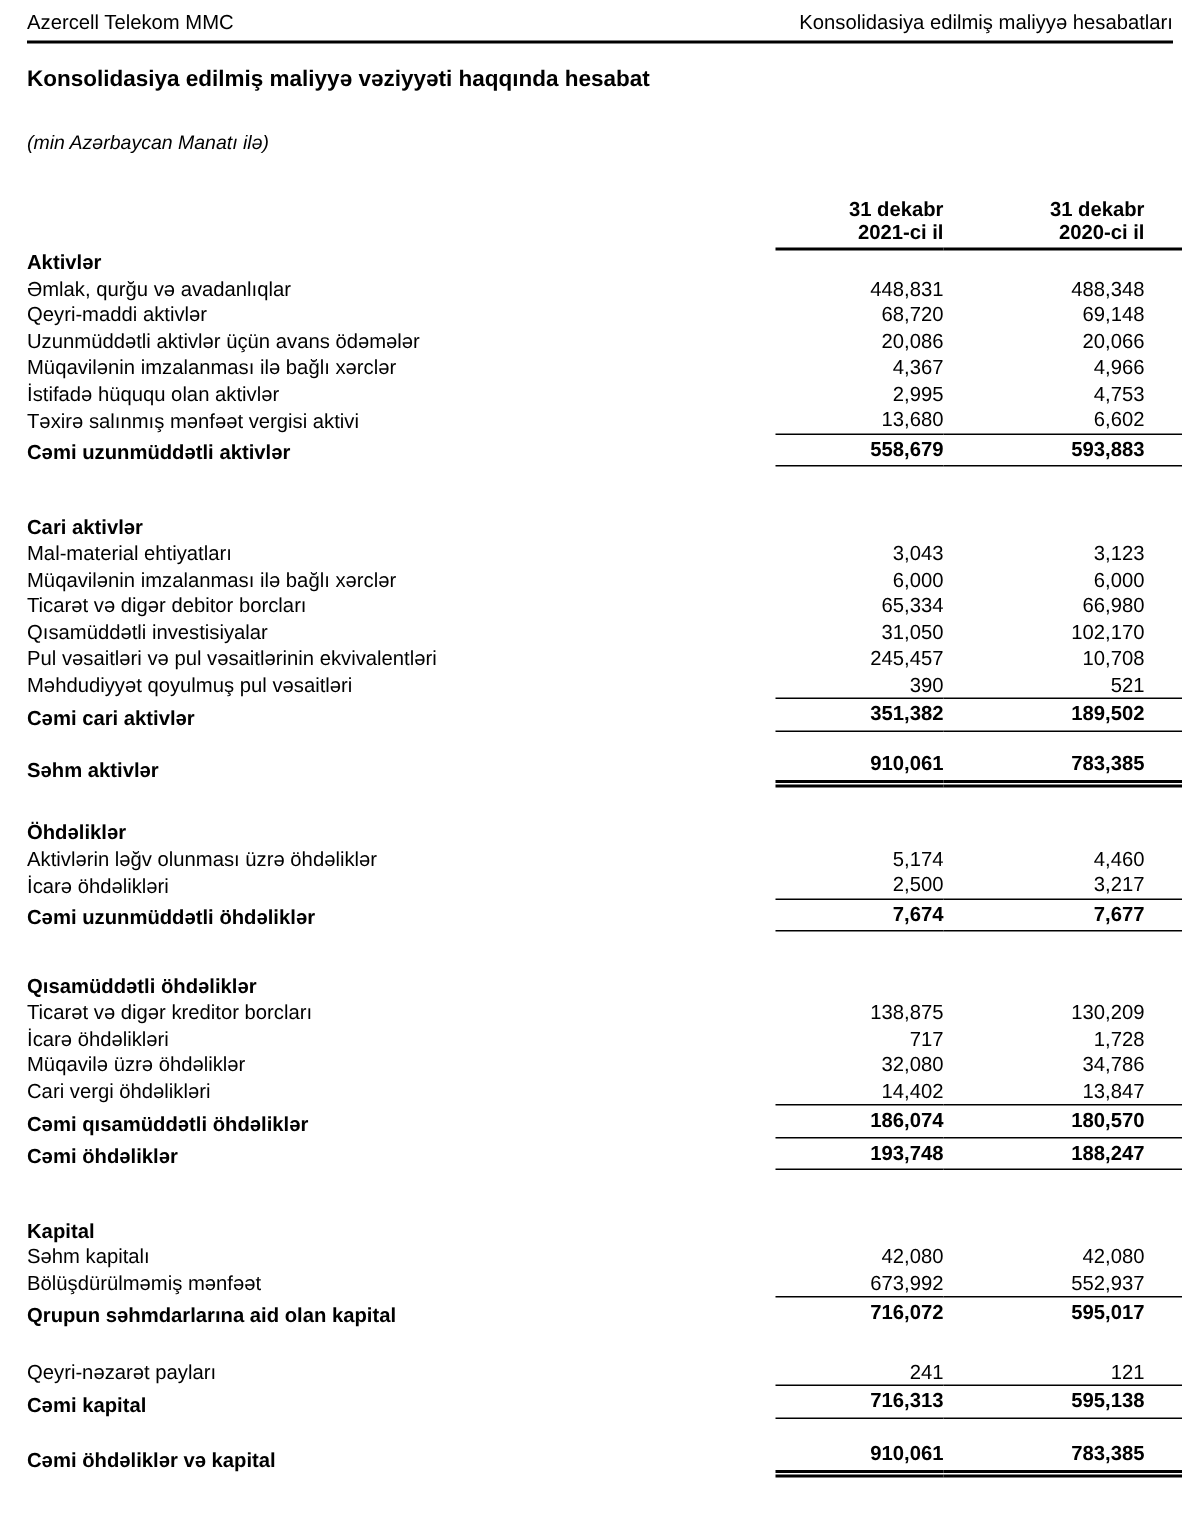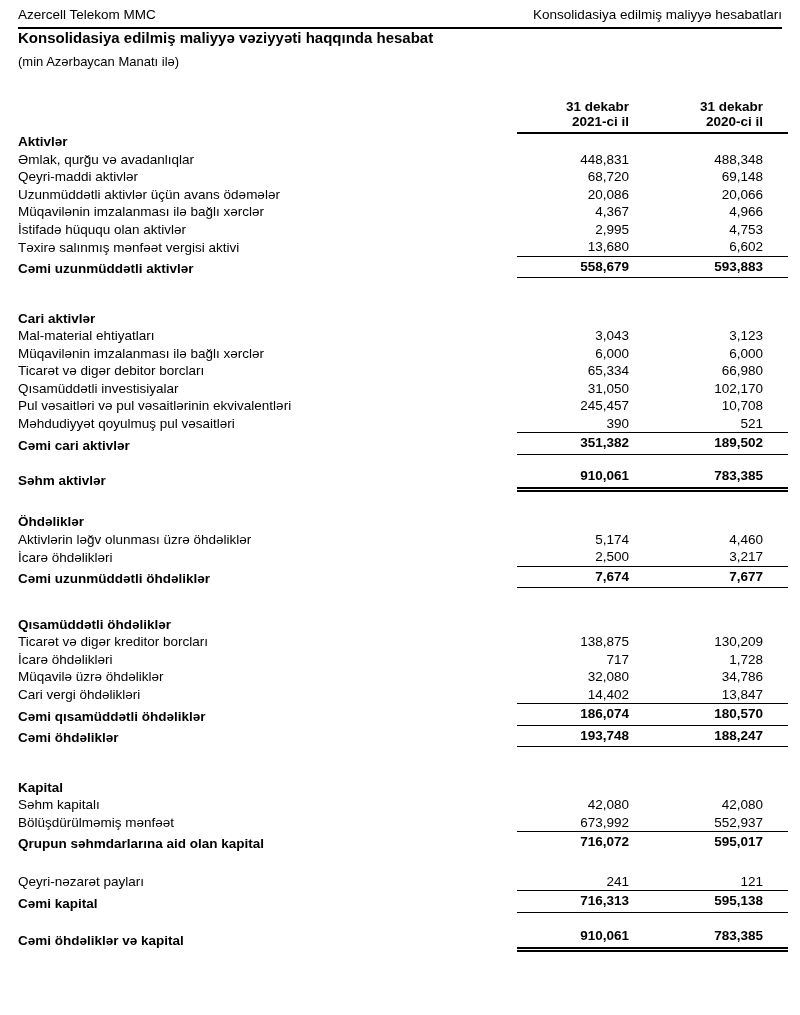--- a/index.html
+++ b/index.html
@@ -23,29 +23,31 @@
     justify-content: space-between;
     align-items: flex-end;
     font-size: 13.5px;
     line-height: 15px;
     padding-bottom: 5px;
     border-bottom: 2px solid #000;
   }
   .doc-title {
     font-weight: bold;
     font-size: 15px;
+    margin-top: 15px;
   }
   .doc-subtitle {
     font-weight: bold;
     font-size: 15px;
     margin-top: 13px;
   }
   .doc-note {
+    font-style: italic;
     font-size: 13px;
-    margin-top: 8px;
+    margin-top: 26px;
   }
   table.bs {
     border-collapse: collapse;
     table-layout: fixed;
     width: 770px;
     margin-top: 22px;
   }
   col.c-label { width: 499px; }
   col.c-v1    { width: 112px; }
   col.c-v2    { width: 159px; }

